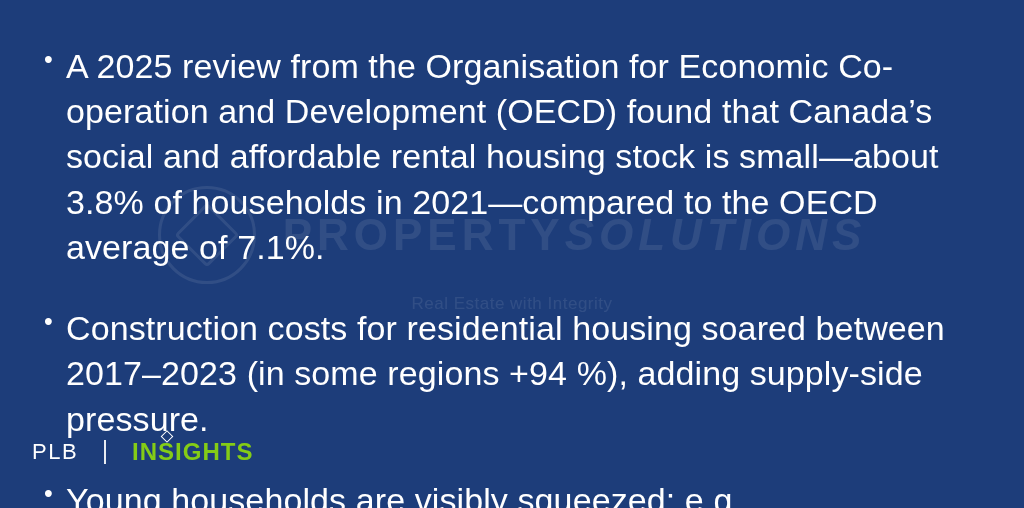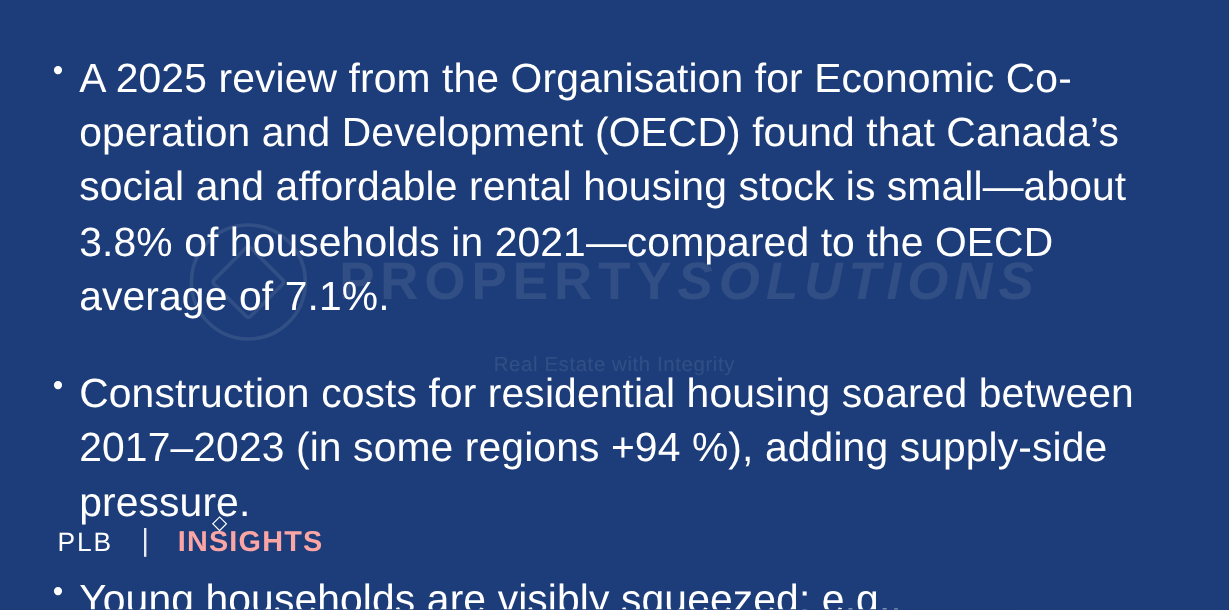--- a/index.html
+++ b/index.html
@@ -113,41 +113,41 @@
     position: absolute;
     left: 0;
     top: -1px;
     font-size: 25px;
     color: #ffffff;
     line-height: 1.33;
   }
 
   .footer {
     position: absolute;
-    left: 48px;
+    left: 32px;
     bottom: 42px;
     display: flex;
     align-items: center;
     gap: 26px;
     z-index: 3;
   }
   .footer-plb {
     color: #ffffff;
     font-size: 22px;
     letter-spacing: 1.5px;
     font-weight: 400;
   }
   .footer-divider {
     width: 2px;
     height: 24px;
     background: #ffffff;
     opacity: 0.9;
   }
   .footer-insights {
-    color: #fca5a5;
+    color: #84cc16;
     font-size: 24px;
     letter-spacing: 1px;
     font-weight: 700;
     position: relative;
   }
   .footer-insights .dot-mark {
     display: inline-block;
     position: relative;
   }
   .footer-insights .dot-mark::after {

